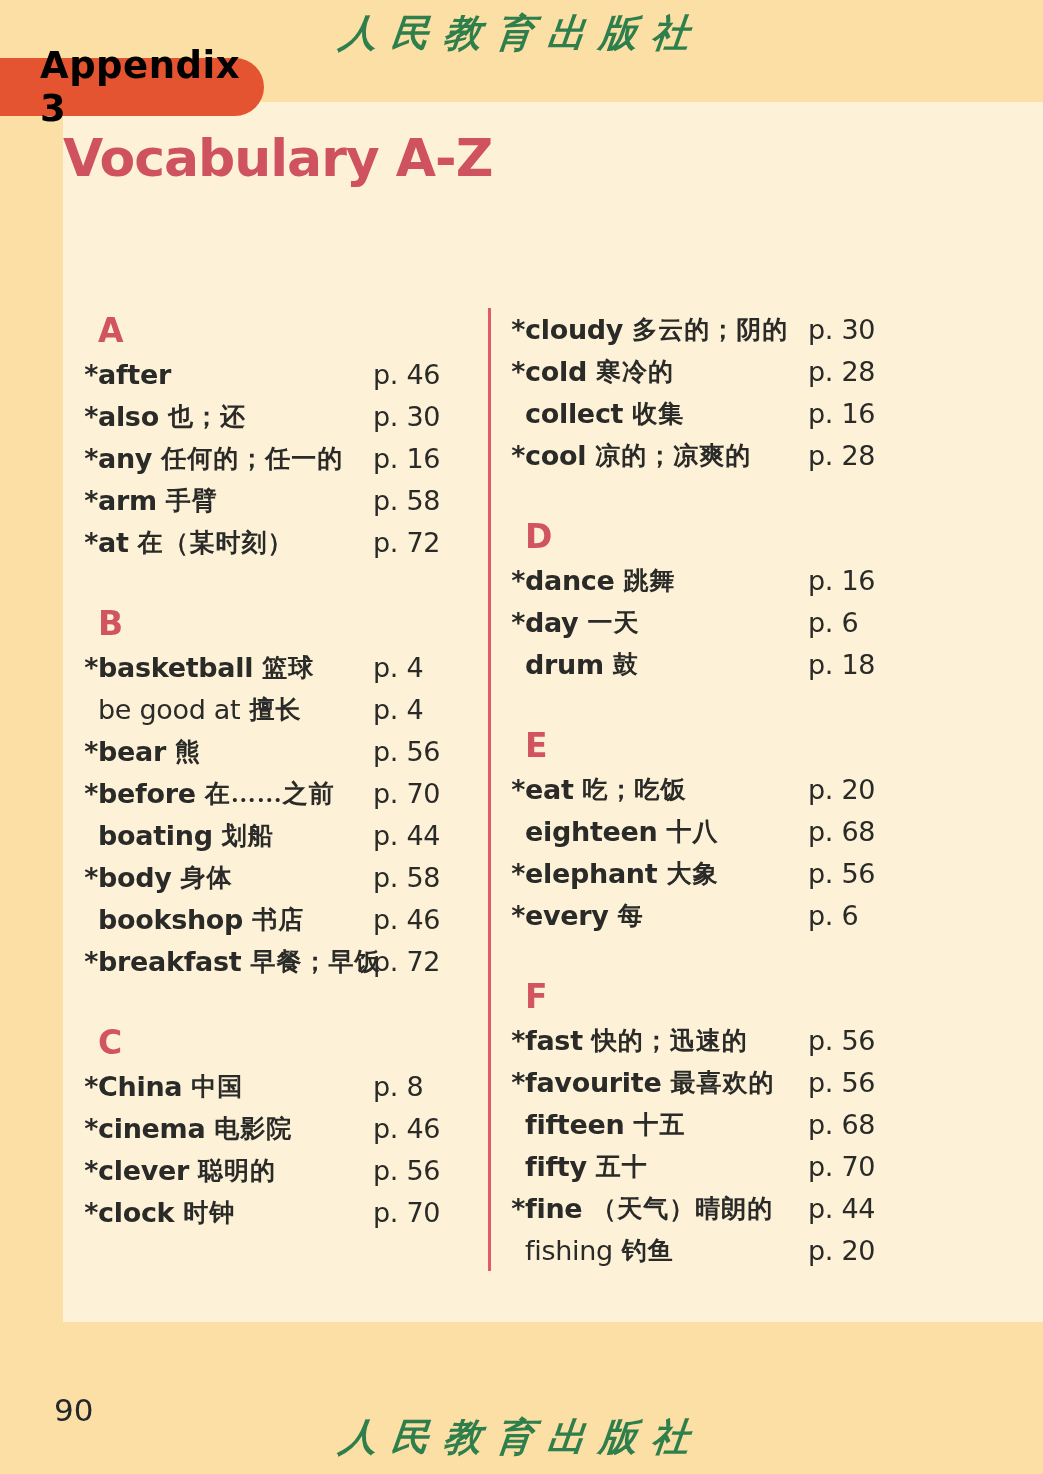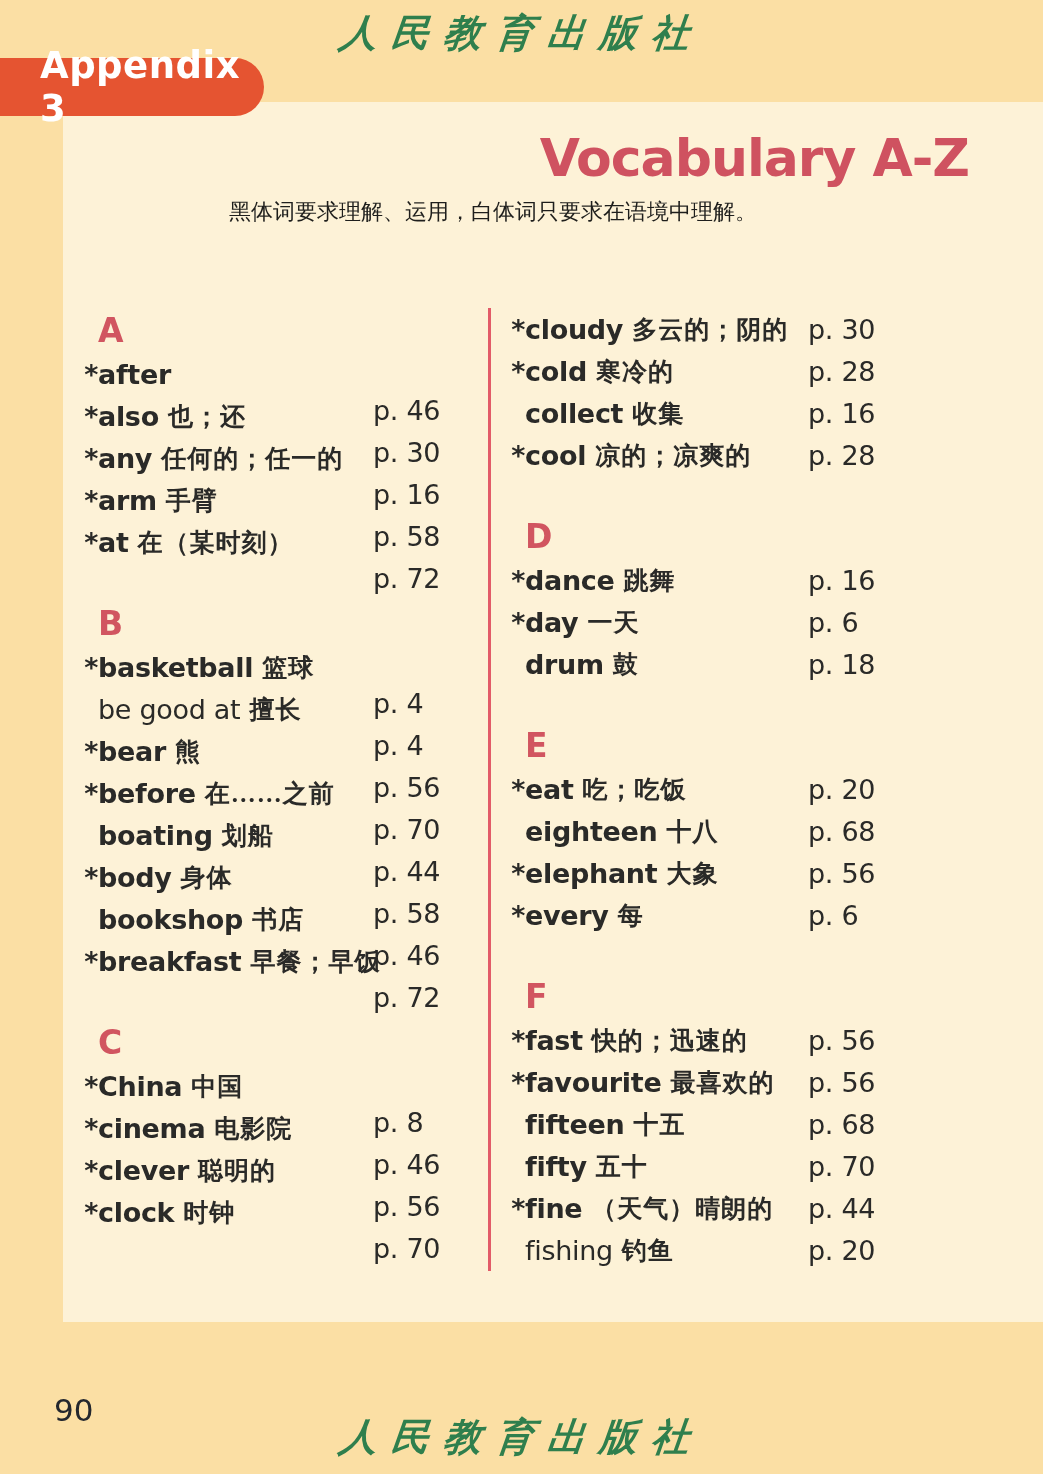--- a/index.html
+++ b/index.html
@@ -33,39 +33,38 @@
   }
   .logo-top { top: 8px; }
   .logo-bottom { top: 1412px; }
 
   .badge {
     position: absolute;
     left: 0; top: 58px;
     width: 264px; height: 58px;
     background: #E55431;
     border-radius: 0 29px 29px 0;
-    color: #ffffff;
+    color: #000000;
     font-weight: bold;
     font-size: 37px;
     display: flex;
     align-items: center;
     padding-left: 40px;
     box-sizing: border-box;
     letter-spacing: 0.5px;
   }
 
   .title {
     position: absolute;
     top: 128px; left: 63px; width: 860px;
-    text-align: right;
+    text-align: left;
     color: #CF5260;
     font-size: 52px;
     font-weight: bold;
     letter-spacing: -1px;
-    padding-left: 46px;
   }
 
   .note {
     position: absolute;
     top: 192px; left: 63px; width: 860px;
     text-align: center;
     font-family: "Liberation Serif", "DejaVu Serif", serif;
     font-size: 22px;
     line-height: 40px;
     color: #1E1E1C;
@@ -121,21 +120,21 @@
     letter-spacing: 1px;
     font-weight: bold;
   }
   .page-ref {
     position: absolute;
     top: 50%;
     transform: translateY(-50%);
     font-size: 27px;
     letter-spacing: -0.3px;
   }
-  .col-left  .page-ref { left: 288px; margin-top: 36px; }
+  .col-left  .page-ref { left: 288px; }
   .col-right .page-ref { left: 296px; }
 
   .page-number {
     position: absolute;
     left: 54px; top: 1392px;
     font-size: 31px;
     color: #23272E;
   }
 </style>
 </head>
@@ -145,21 +144,20 @@
 
 <div class="panel"></div>
 
 <div class="badge">
   <span>Appendix 3</span>
 </div>
 
 <div class="title">Vocabulary A-Z</div>
 
 <div class="note">
-  <div>黑体词要求理解、运用，白体词只要求在语境中理解。</div>
 </div>
 
 <div class="columns">
   <div class="col col-left" id="col-left">
       <div class="section-letter">A</div>
   <div class="entry">
     <span class="word bold"><span class="star">*</span><span class="word-text">after</span></span>
     <span class="page-ref">p. 46</span>
   </div>
 

